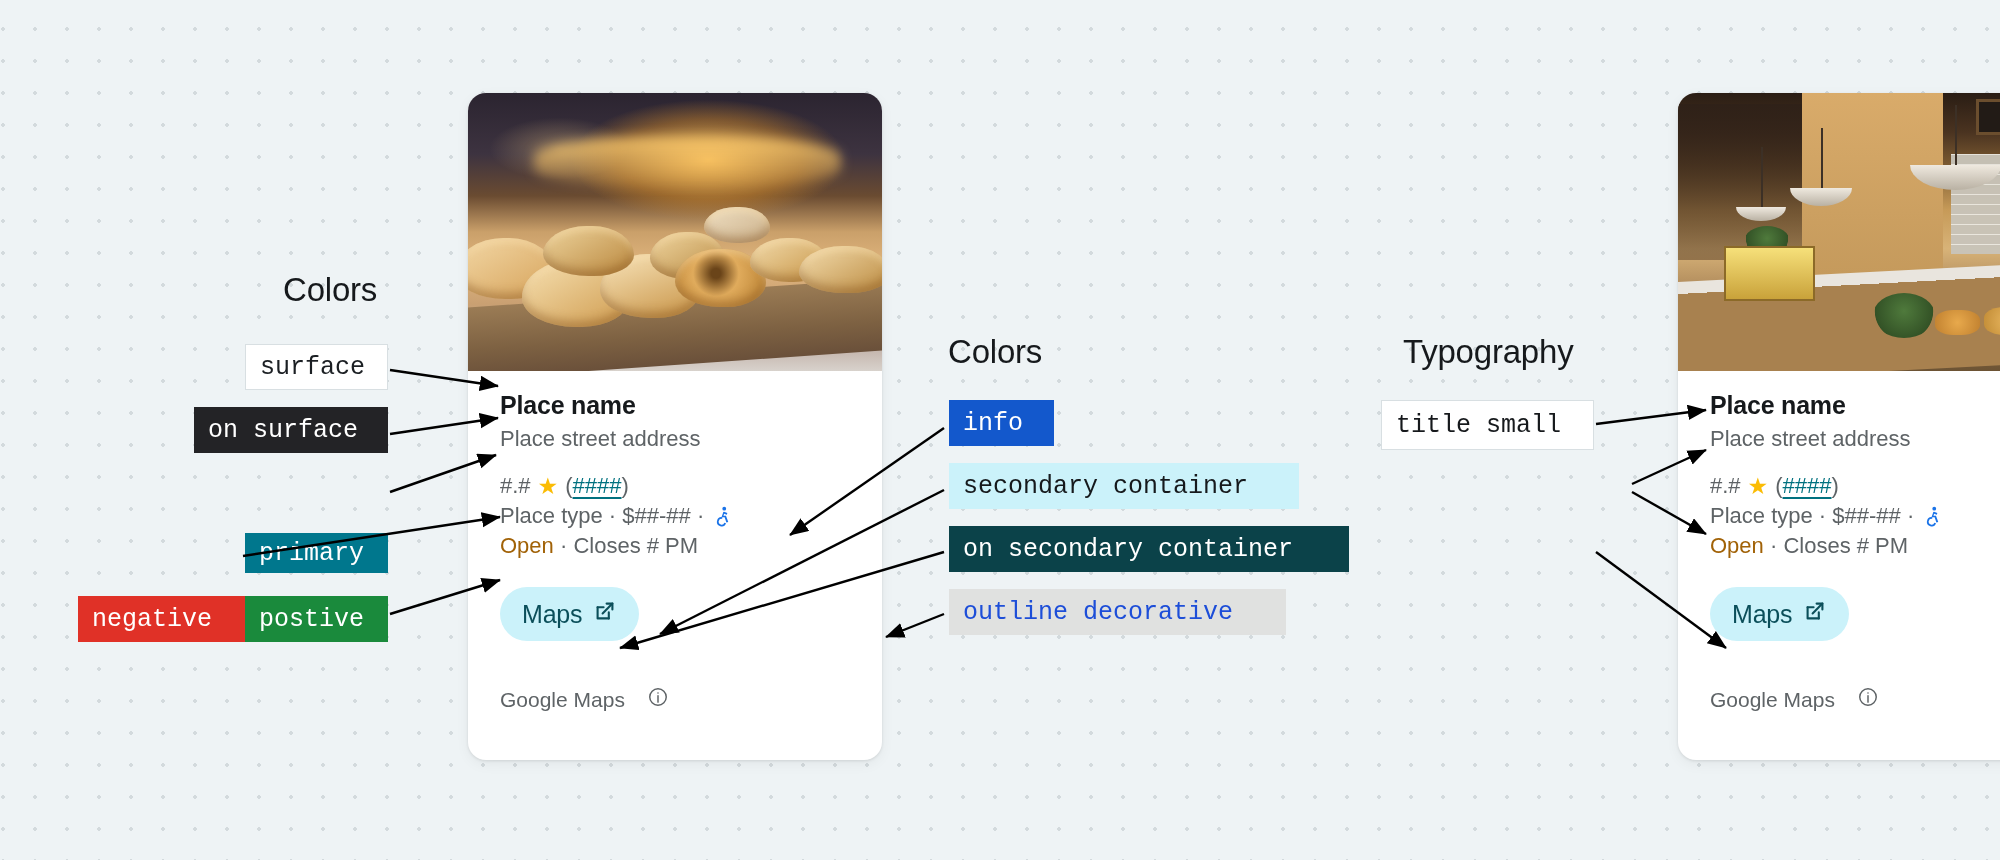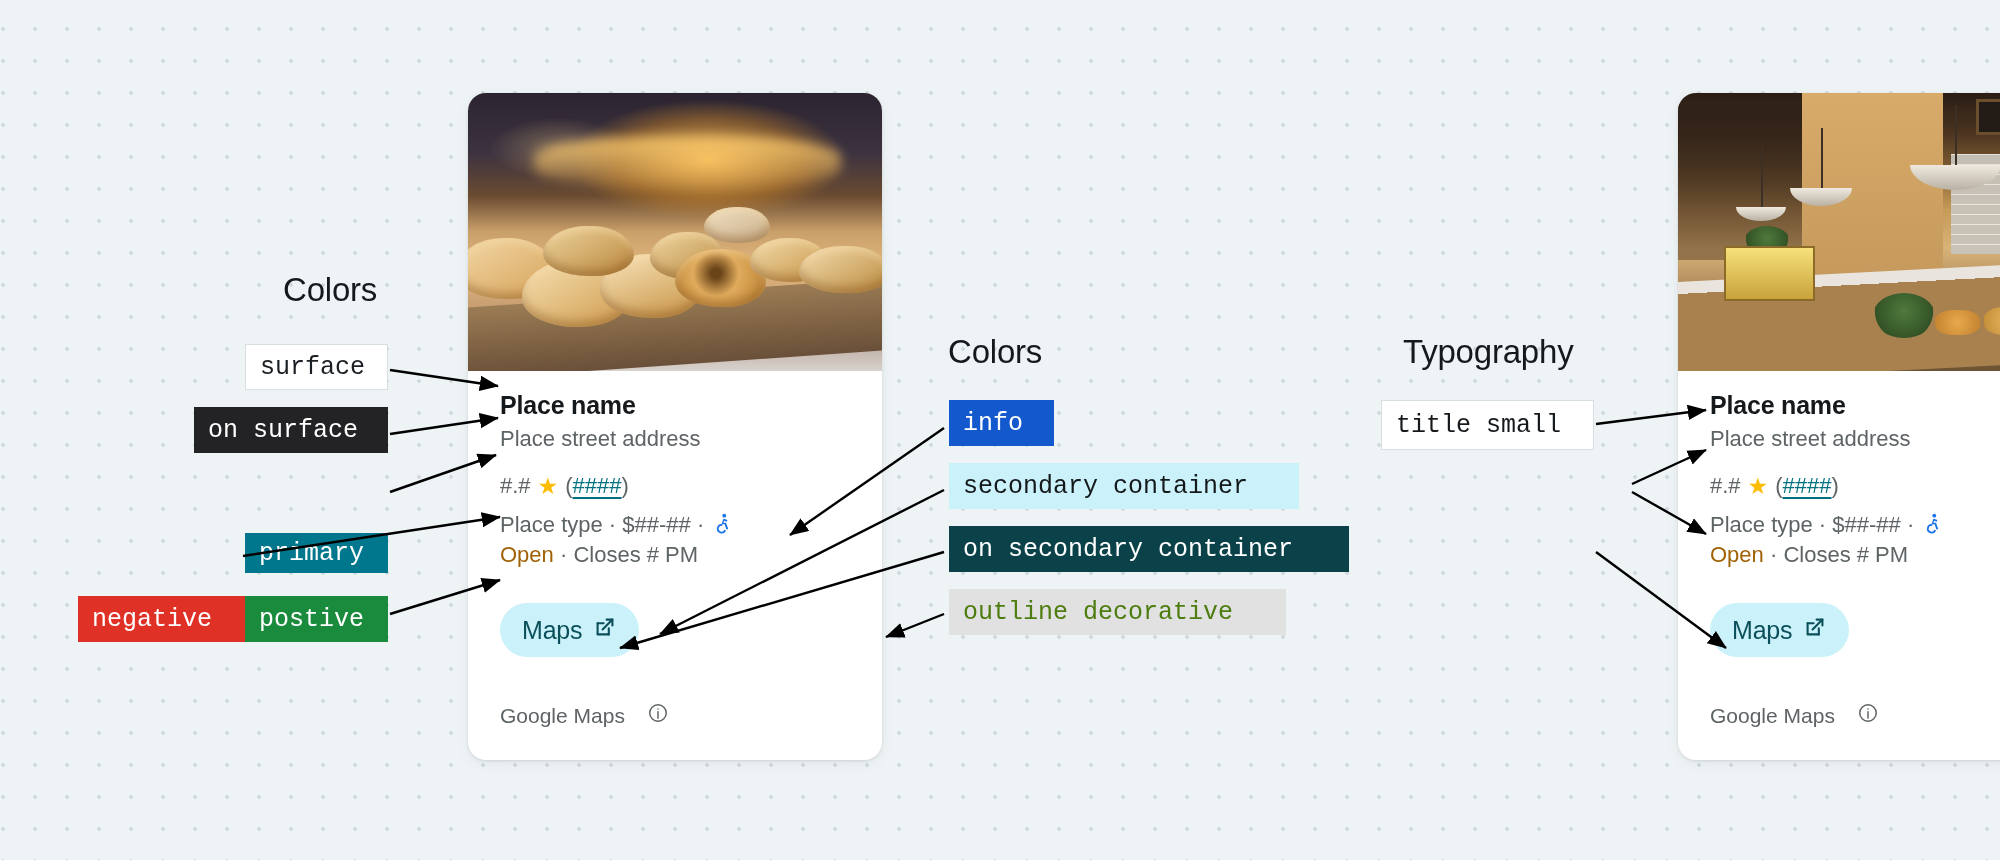--- a/index.html
+++ b/index.html
@@ -71,21 +71,21 @@
                             background: #1a8a3c; color: #ffffff; }
 
   
   #chip-info              { left: 949px; top: 400px; width: 105px; height: 46px;
                             background: #1358cc; color: #ffffff; }
   #chip-secondary-container    { left: 949px; top: 463px; width: 350px; height: 46px;
                             background: #cbf2fa; color: #16191c; }
   #chip-on-secondary-container { left: 949px; top: 526px; width: 400px; height: 46px;
                             background: #0b4249; color: #ffffff; }
   #chip-outline-decorative{ left: 949px; top: 589px; width: 337px; height: 46px;
-                            background: #e0e1e0; color: #4d7c0f; }
+                            background: #e0e1e0; color: #1d4ed8; }
 
   
   #chip-title-small { left: 1381px; top: 400px; width: 213px; height: 50px; }
   #chip-body-small  { left: 1415px; top: 463px; width: 213px; height: 50px; }
   #chip-label-large { left: 1381px; top: 526px; width: 213px; height: 50px; }
   .typo-chip { background: #ffffff; color: #16191c; }
 
   
   .place-card {
     position: absolute;
@@ -208,35 +208,36 @@
   .star-icon { color: #fbbc04; font-size: 23px; margin: 0 7px 0 7px; line-height: 1; }
   .review-count {
     color: #00717f;
     text-decoration: underline;
     text-underline-offset: 4px;
     text-decoration-thickness: 2px;
   }
   .meta-row {
     font-size: 22px;
     color: #5e6366;
-    margin-top: 13px;
+    margin-top: 4px;
     white-space: nowrap;
     display: flex;
+    align-items: center;
   }
   .access-icon { margin-left: 9px; display: inline-flex; }
   .hours-row {
     font-size: 22px;
     margin-top: 4px;
     white-space: nowrap;
     color: #5e6366;
   }
   .hours-open { color: #a16207; }
 
   .maps-btn {
-    margin-top: 35px;
+    margin-top: 28px;
     display: inline-flex;
     align-items: center;
     gap: 11px;
     background: #cbf2fa;
     color: #0b4f5a;
     border: none;
     border-radius: 28px;
     padding: 12px 22px;
     font-family: "Liberation Sans", sans-serif;
     font-size: 25px;

